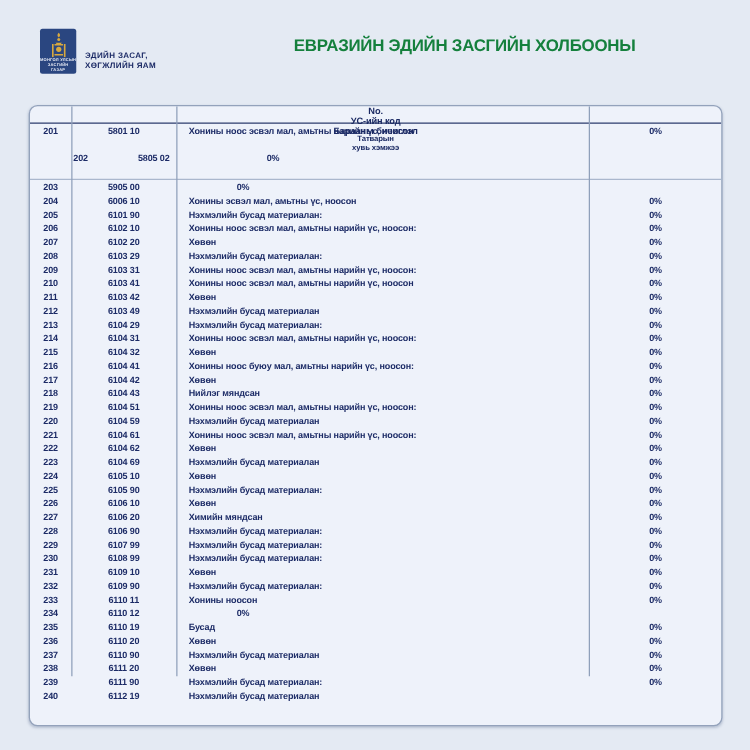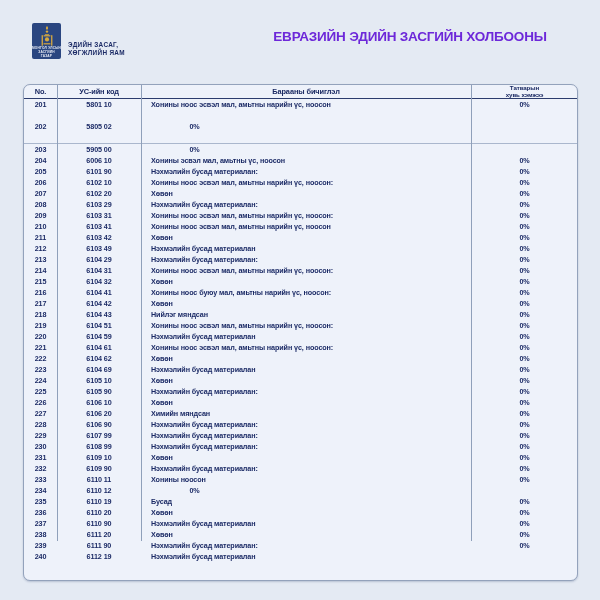--- a/index.html
+++ b/index.html
@@ -21,48 +21,48 @@
     padding-top:3px;
   }
   .logo-emblem { width:12px; height:20px; }
   .logo-text { margin-top:1px; text-align:center; color:#e8ecf5; font-size:3.2px; line-height:3.8px; font-weight:bold; letter-spacing:0.2px; }
   .ministry {
     position:absolute; left:68px; top:41px;
     font-size:6.4px; line-height:7.6px; font-weight:bold;
     color:#1c2b66; letter-spacing:0.3px;
   }
   .doc-title {
-    position:absolute; right:25px; top:29px; width:330px;
-    text-align:center; font-weight:bold; color:#6d28d9;
+    position:absolute; right:35px; top:29px; width:330px;
+    text-align:left; font-weight:bold; color:#15803d;
     font-size:13.5px; line-height:16.5px; letter-spacing:-0.2px;
   }
 
   
   .table-card {
     position:absolute; left:23px; top:84px; width:555px; height:497px;
     background:#eef2fa;
     border:1px solid #93a2bb; border-radius:7px;
     box-shadow:0 1px 2px rgba(70,90,130,0.28);
     overflow:hidden;
   }
   .vline { position:absolute; top:0; width:1px; height:456px; background:#8fa0ba; }
   .vline.v1 { left:33px; }
   .vline.v2 { left:117px; }
   .vline.v3 { left:447px; }
 
   .thead {
     display:flex; align-items:center; height:14px;
     border-bottom:1.5px solid #2c3c6d;
-    font-weight:bold; color:#1b2a63;
+    font-weight:bold; color:#1b2a63;flex-direction:column;
   }
   .thead .cell { font-size:7.4px; line-height:8px; }
   .thead .rate { font-size:6.2px; line-height:6.8px; }
 
   .trow { display:flex; align-items:center; height:11px; font-weight:bold; }
-  .trow.multi { height:33px; }
+  .trow.multi { height:33px;margin-left:24px; }
   .cell { font-size:7.2px; line-height:11px; letter-spacing:-0.1px; }
   .cell.no   { width:33px;  text-align:center; flex:none; }
   .cell.code { width:84px;  text-align:center; flex:none; }
   .cell.desc { width:330px; text-align:left; padding:0 8px 0 10px; flex:none; }
   .trow.multi .cell.desc { text-align:justify; }
   .cell.rate { width:107px; text-align:center; flex:none; }
   .thead .cell.desc { text-align:center; padding:0; }
 
   .rowsep { height:0; border-top:1px solid #aab7cd; }
 </style>

